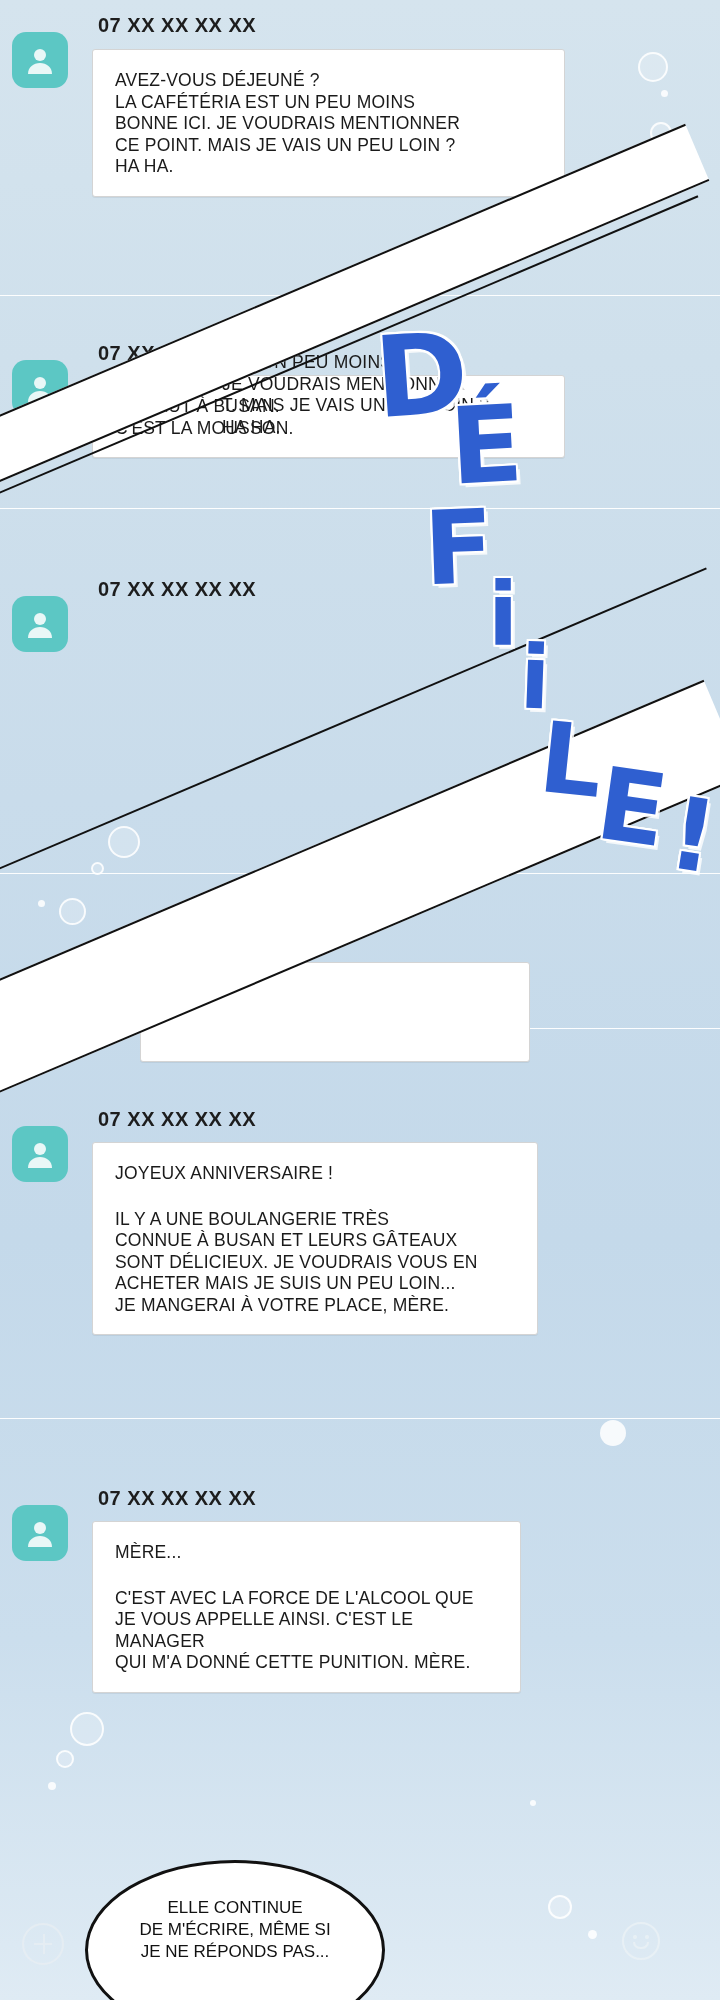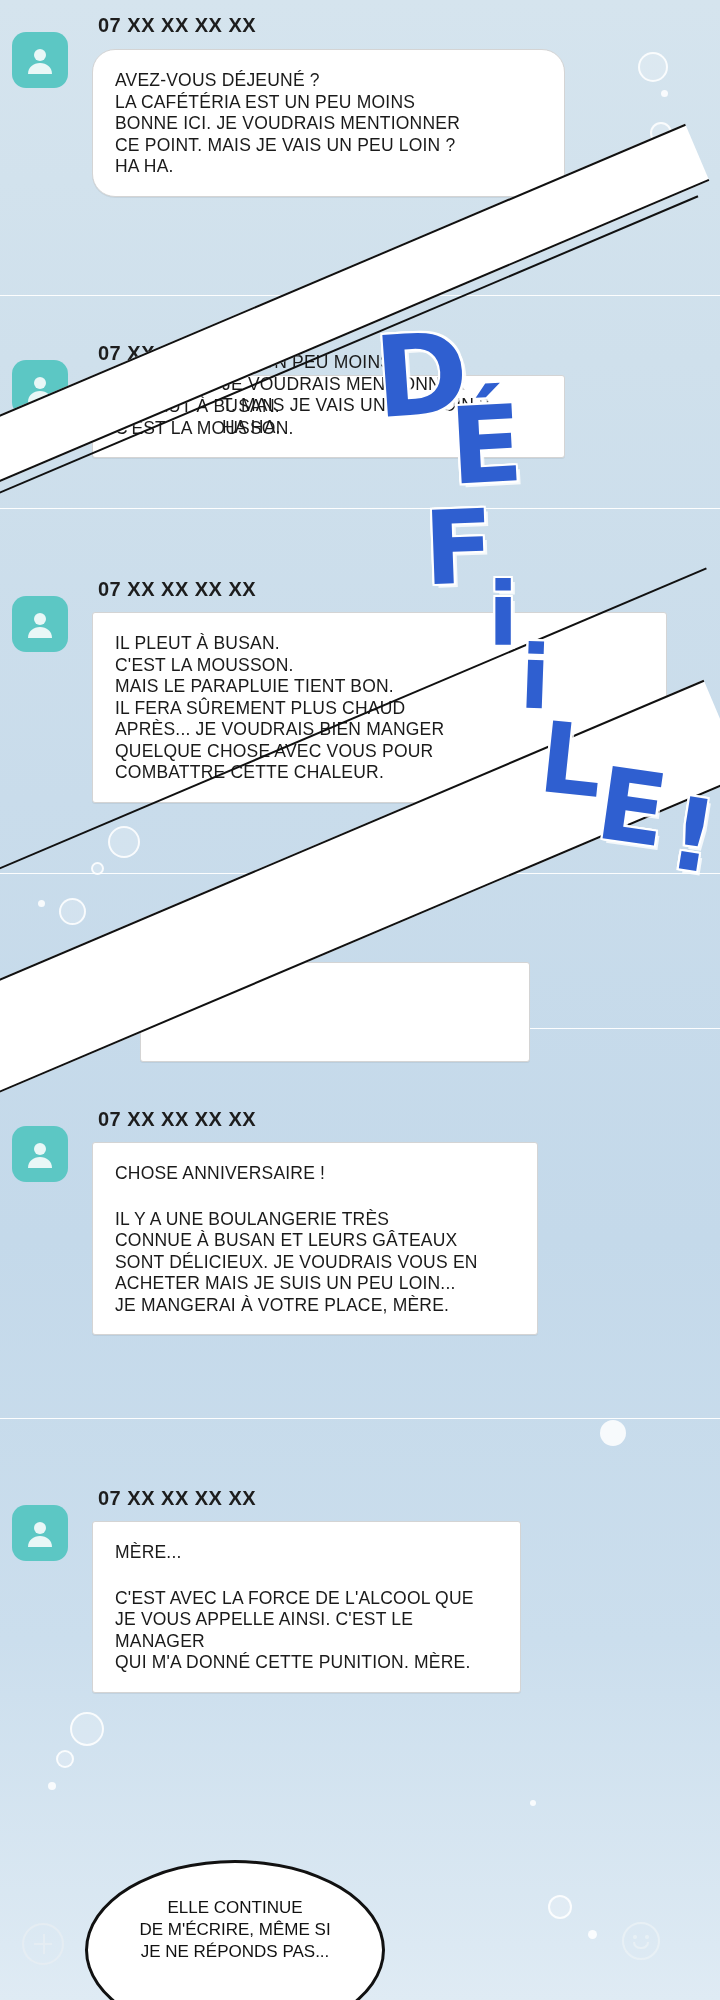--- a/index.html
+++ b/index.html
@@ -216,21 +216,21 @@
   <div class="sep" style="top:1418px;"></div>
 
   <div class="chat-row" style="top:14px; height:250px;">
     <div class="avatar" style="top:18px;">
       <svg width="34" height="34" viewBox="0 0 34 34">
         <circle cx="17" cy="12" r="6" fill="#e9f7f7"></circle>
         <path d="M5 31c0-7 5.5-11 12-11s12 4 12 11z" fill="#e9f7f7"></path>
       </svg>
     </div>
     <div class="sender" style="top:0;">07 XX XX XX XX</div>
-    <div class="bubble-msg" style="top:35px; width:473px;border-radius:23px;">
+    <div class="bubble-msg" style="top:35px; width:473px;">
       <p>AVEZ-VOUS DÉJEUNÉ ?
 LA CAFÉTÉRIA EST UN PEU MOINS
 BONNE ICI. JE VOUDRAIS MENTIONNER
 CE POINT. MAIS JE VAIS UN PEU LOIN ?
 HA HA.</p>
     </div>
   </div>
 
   <div class="chat-row" style="top:350px; height:130px;">
     <div class="avatar" style="top:10px;">
@@ -253,48 +253,39 @@
   </div>
 
   <div class="chat-row" style="top:578px; height:230px;">
     <div class="avatar" style="top:18px;">
       <svg width="34" height="34" viewBox="0 0 34 34">
         <circle cx="17" cy="12" r="6" fill="#e9f7f7"></circle>
         <path d="M5 31c0-7 5.5-11 12-11s12 4 12 11z" fill="#e9f7f7"></path>
       </svg>
     </div>
     <div class="sender" style="top:0;">07 XX XX XX XX</div>
-    <div class="bubble-msg" style="top:34px; width:575px;">
-      <p>IL PLEUT À BUSAN.
-C'EST LA MOUSSON.
-MAIS LE PARAPLUIE TIENT BON.
-IL FERA SÛREMENT PLUS CHAUD
-APRÈS... JE VOUDRAIS BIEN MANGER
-QUELQUE CHOSE AVEC VOUS POUR
-COMBATTRE CETTE CHALEUR.</p>
-    </div>
   </div>
 
   <div class="chat-row" style="top:930px; height:130px;">
     <div class="sender" style="left:178px; top:0;">XX XX XX</div>
     <div class="bubble-msg" style="left:140px; top:32px; width:390px; height:100px;">
       <p></p>
     </div>
   </div>
 
   <div class="chat-row" style="top:1108px; height:240px;">
     <div class="avatar" style="top:18px;">
       <svg width="34" height="34" viewBox="0 0 34 34">
         <circle cx="17" cy="12" r="6" fill="#e9f7f7"></circle>
         <path d="M5 31c0-7 5.5-11 12-11s12 4 12 11z" fill="#e9f7f7"></path>
       </svg>
     </div>
     <div class="sender" style="top:0;">07 XX XX XX XX</div>
     <div class="bubble-msg" style="top:34px; width:446px;">
-      <p>CHOSE ANNIVERSAIRE !</p>
+      <p>JOYEUX ANNIVERSAIRE !</p>
       <p>IL Y A UNE BOULANGERIE TRÈS
 CONNUE À BUSAN ET LEURS GÂTEAUX
 SONT DÉLICIEUX. JE VOUDRAIS VOUS EN
 ACHETER MAIS JE SUIS UN PEU LOIN...
 JE MANGERAI À VOTRE PLACE, MÈRE.</p>
     </div>
   </div>
 
   <div class="chat-row" style="top:1487px; height:230px;">
     <div class="avatar" style="top:18px;">

